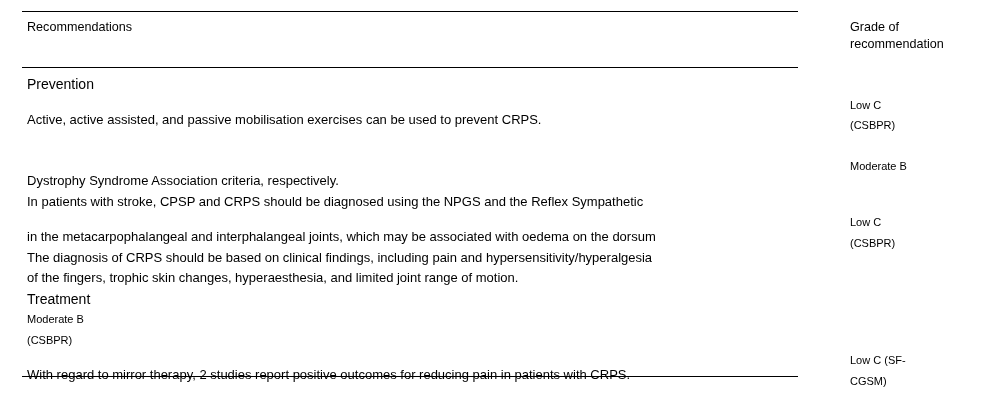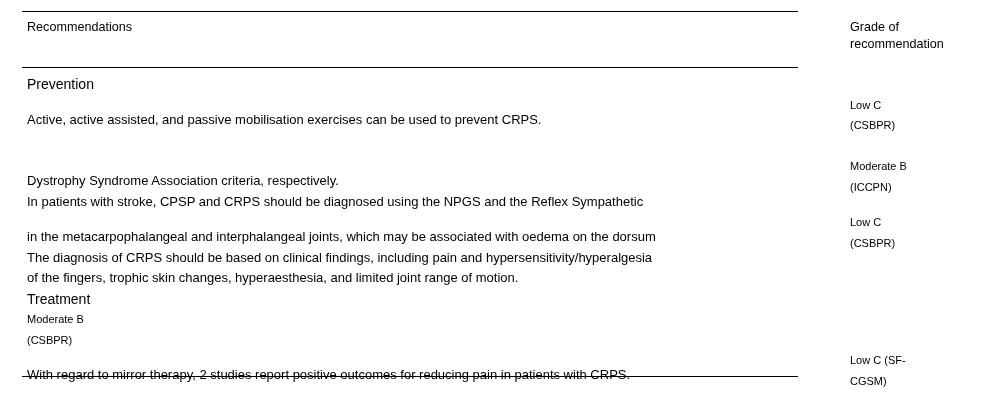--- a/index.html
+++ b/index.html
@@ -132,21 +132,20 @@
 
     <div class="spacer"></div>
 
     <div class="row">
       <div class="col-rec rec-text">
         <span class="ln">Dystrophy Syndrome Association criteria, respectively.</span>
         <span class="ln">In patients with stroke, CPSP and CRPS should be diagnosed using the NPGS and the Reflex Sympathetic</span>
       </div>
       <div class="col-grade grade-text">
         <span class="ln">Moderate B</span>
-        <span class="ln">(ICCPN)</span>
       </div>
     </div>
     <div class="row">
       <div class="col-rec rec-text">
         <span class="ln">in the metacarpophalangeal and interphalangeal joints, which may be associated with oedema on the dorsum</span>
         <span class="ln">The diagnosis of CRPS should be based on clinical findings, including pain and hypersensitivity/hyperalgesia</span>
         <span class="ln">of the fingers, trophic skin changes, hyperaesthesia, and limited joint range of motion.</span>
       </div>
       <div class="col-grade grade-text">
         <span class="ln">Low C</span>

